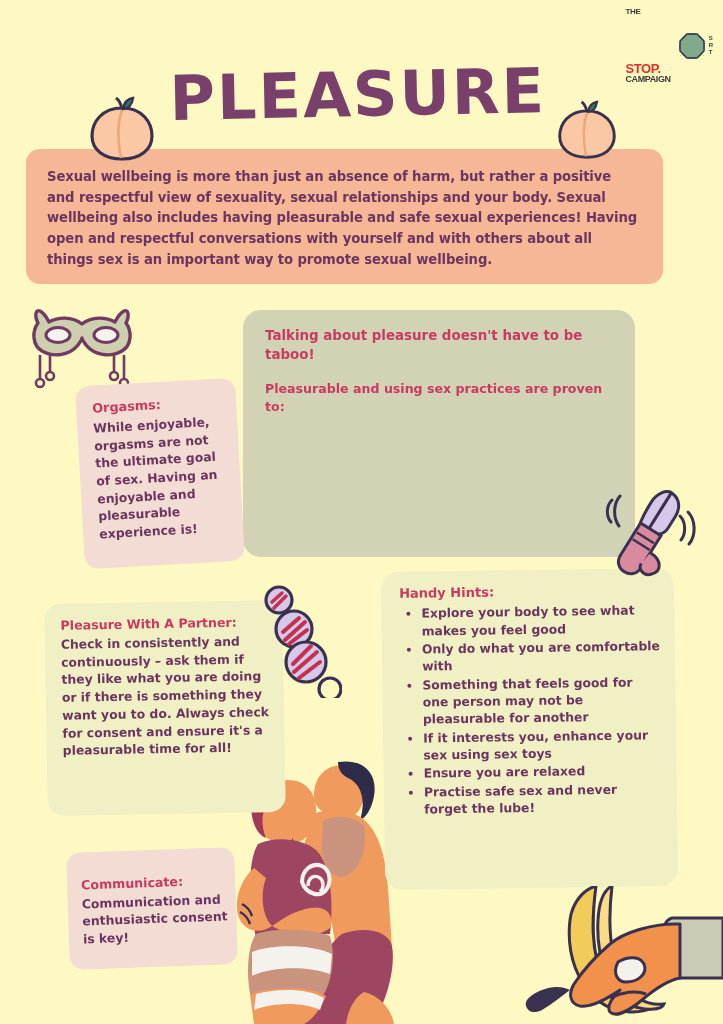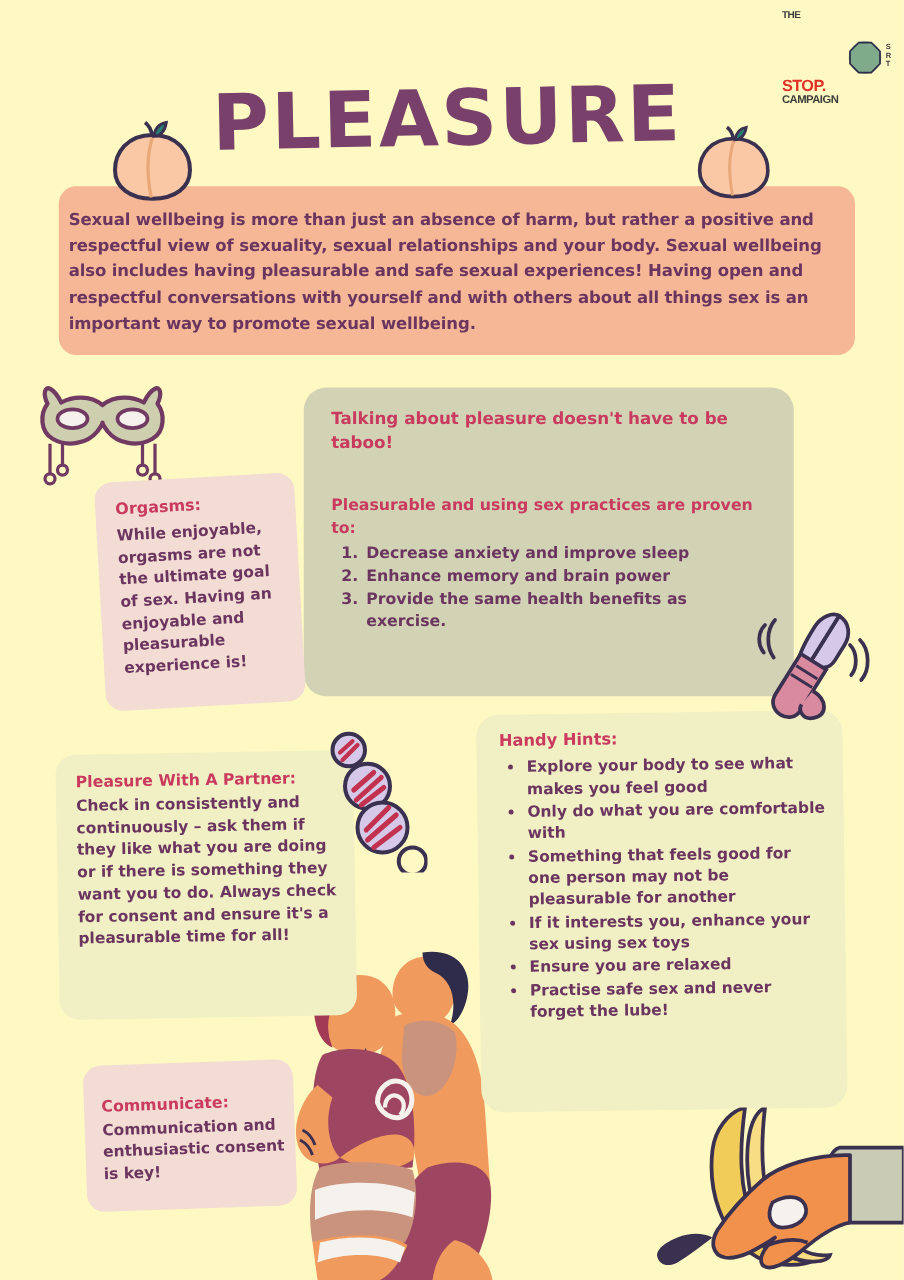--- a/index.html
+++ b/index.html
@@ -75,47 +75,47 @@
     font-weight: 700;
   }
   .card .heading {
     color: #c93a5e;
     font-weight: 700;
     display: block;
   }
 
   
   #intro {
-    left: 47px;
+    left: 26px;
     top: 149px;
     width: 637px;
     height: 135px;
     background: #f5b795;
     border-radius: 14px;
-    padding: 18px 22px 0 8px;
+    padding: 18px 22px 0 21px;
     font-size: 13.2px;
     line-height: 1.57;
     letter-spacing: -0.1px;
     z-index: 10;
   }
 
   
   #taboo {
     left: 243px;
     top: 310px;
     width: 392px;
     height: 247px;
     background: #d2d3b5;
     border-radius: 18px;
     padding: 16px 18px 0 22px;
     font-size: 12.6px;
     line-height: 1.45;
     z-index: 12;
   }
-  #taboo .heading { font-size: 13.4px; margin-bottom: 16px; }
+  #taboo .heading { font-size: 13.4px; margin-bottom: 1px; }
   #taboo .sub-heading { color: #c93a5e; display:block; margin-bottom: 2px; }
   #taboo ol {
     margin: 0;
     padding-left: 26px;
     list-style: decimal;
   }
   #taboo ol li { margin: 0; padding-left: 2px; }
   #taboo .gap { height: 14px; }
 
   
@@ -259,25 +259,20 @@
     <line x1="86" y1="48" x2="86" y2="68" stroke="#713a63" stroke-width="2.6"></line>
     <circle cx="86" cy="71" r="4" fill="none" stroke="#713a63" stroke-width="2.6"></circle>
     <line x1="96" y1="50" x2="96" y2="74" stroke="#713a63" stroke-width="2.6"></line>
     <circle cx="96" cy="78" r="4" fill="none" stroke="#713a63" stroke-width="2.6"></circle>
   </svg>
 
   <div class="card" id="taboo">
     <span class="heading">Talking about pleasure doesn't have to be taboo!</span>
     <div class="gap"></div>
     <span class="sub-heading">Pleasurable and using sex practices are proven to:</span>
-    <ol>
-      <li>Decrease anxiety and improve sleep</li>
-      <li>Enhance memory and brain power</li>
-      <li>Provide the same health benefits as exercise.</li>
-    </ol>
   </div>
 
   <div class="card" id="orgasms">
     <span class="heading">Orgasms:</span>
     <span>While enjoyable, orgasms are not the ultimate goal of sex. Having an enjoyable and pleasurable experience is!</span>
   </div>
 
   <svg class="illus" id="vibrator-illus" width="104" height="104" viewBox="0 0 104 104">
     <g transform="rotate(32 52 52)">
       <path d="M52 8 C62 8 68 16 68 26 L68 40 C68 48 62 52 56 52 L52 52 Z" fill="#d5c8e8" stroke="#3a3050" stroke-width="3"></path>

